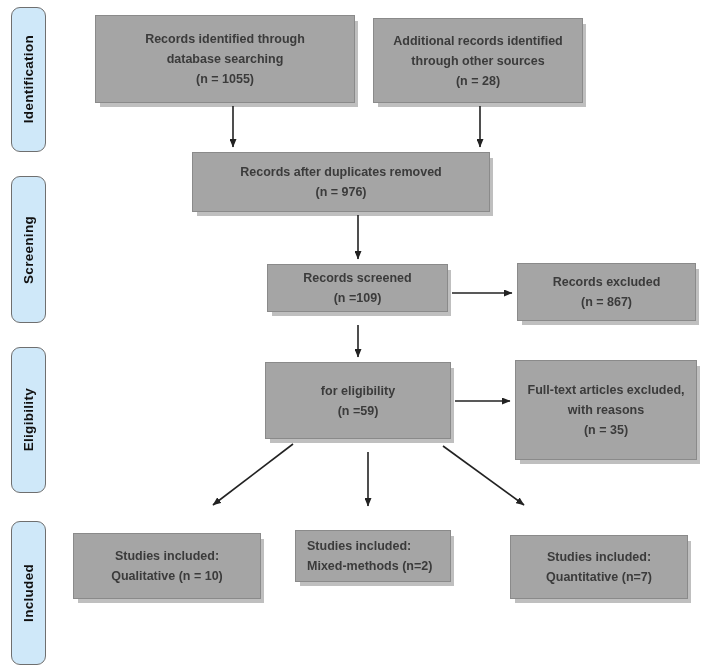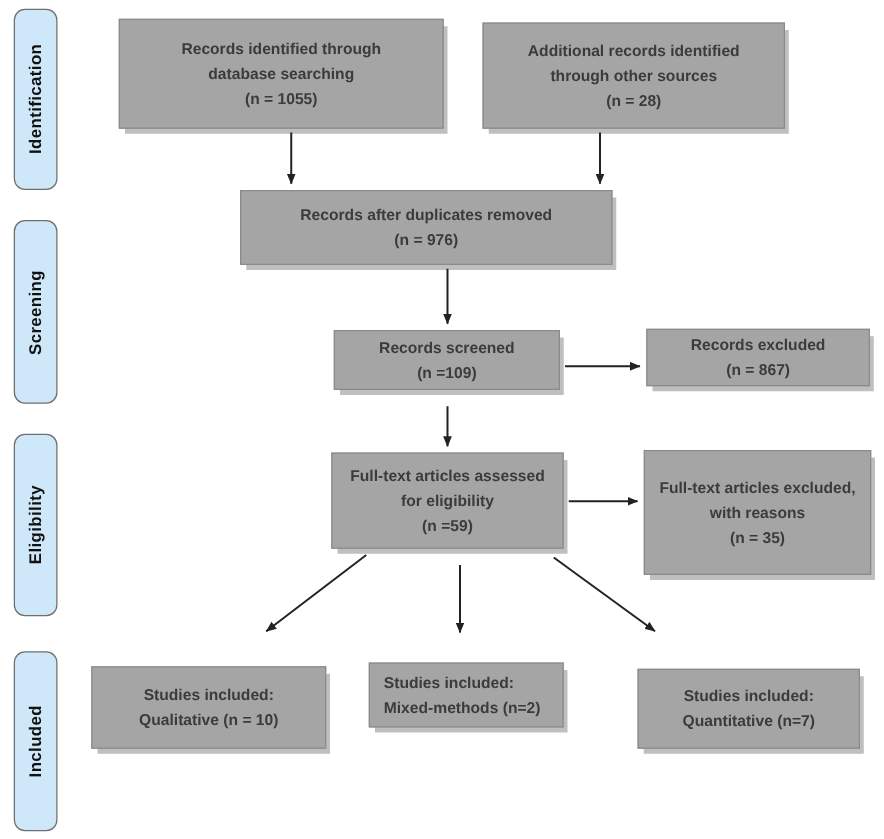--- a/index.html
+++ b/index.html
@@ -75,43 +75,42 @@
   <div class="stage" style="left:11px;top:521px;width:35px;height:144px">
     <span class="vlabel">Included</span>
   </div>
 
   <div class="gbox" style="left:95px;top:15px;width:260px;height:88px">
     <div class="ln">Records identified through</div>
     <div class="ln">database searching</div>
     <div class="ln">(n = 1055)</div>
   </div>
 
-  <div class="gbox" style="left:386px;top:18px;width:242px;height:85px">
+  <div class="gbox" style="left:373px;top:18px;width:210px;height:85px">
     <div class="ln">Additional records identified</div>
     <div class="ln">through other sources</div>
     <div class="ln">(n = 28)</div>
   </div>
 
   <div class="gbox" style="left:192px;top:152px;width:298px;height:60px">
     <div class="ln">Records after duplicates removed</div>
     <div class="ln">(n = 976)</div>
   </div>
 
   <div class="gbox" style="left:267px;top:264px;width:181px;height:48px">
     <div class="ln">Records screened</div>
     <div class="ln">(n =109)</div>
   </div>
 
-  <div class="gbox" style="left:517px;top:263px;width:179px;height:46px">
+  <div class="gbox" style="left:517px;top:263px;width:179px;height:58px">
     <div class="ln">Records excluded</div>
     <div class="ln">(n = 867)</div>
   </div>
 
   <div class="gbox" style="left:265px;top:362px;width:186px;height:77px">
-    <div class="ln">Full-text articles assessed</div>
     <div class="ln">for eligibility</div>
     <div class="ln">(n =59)</div>
   </div>
 
   <div class="gbox" style="left:515px;top:360px;width:182px;height:100px">
     <div class="ln">Full-text articles excluded,</div>
     <div class="ln">with reasons</div>
     <div class="ln">(n = 35)</div>
   </div>
 

